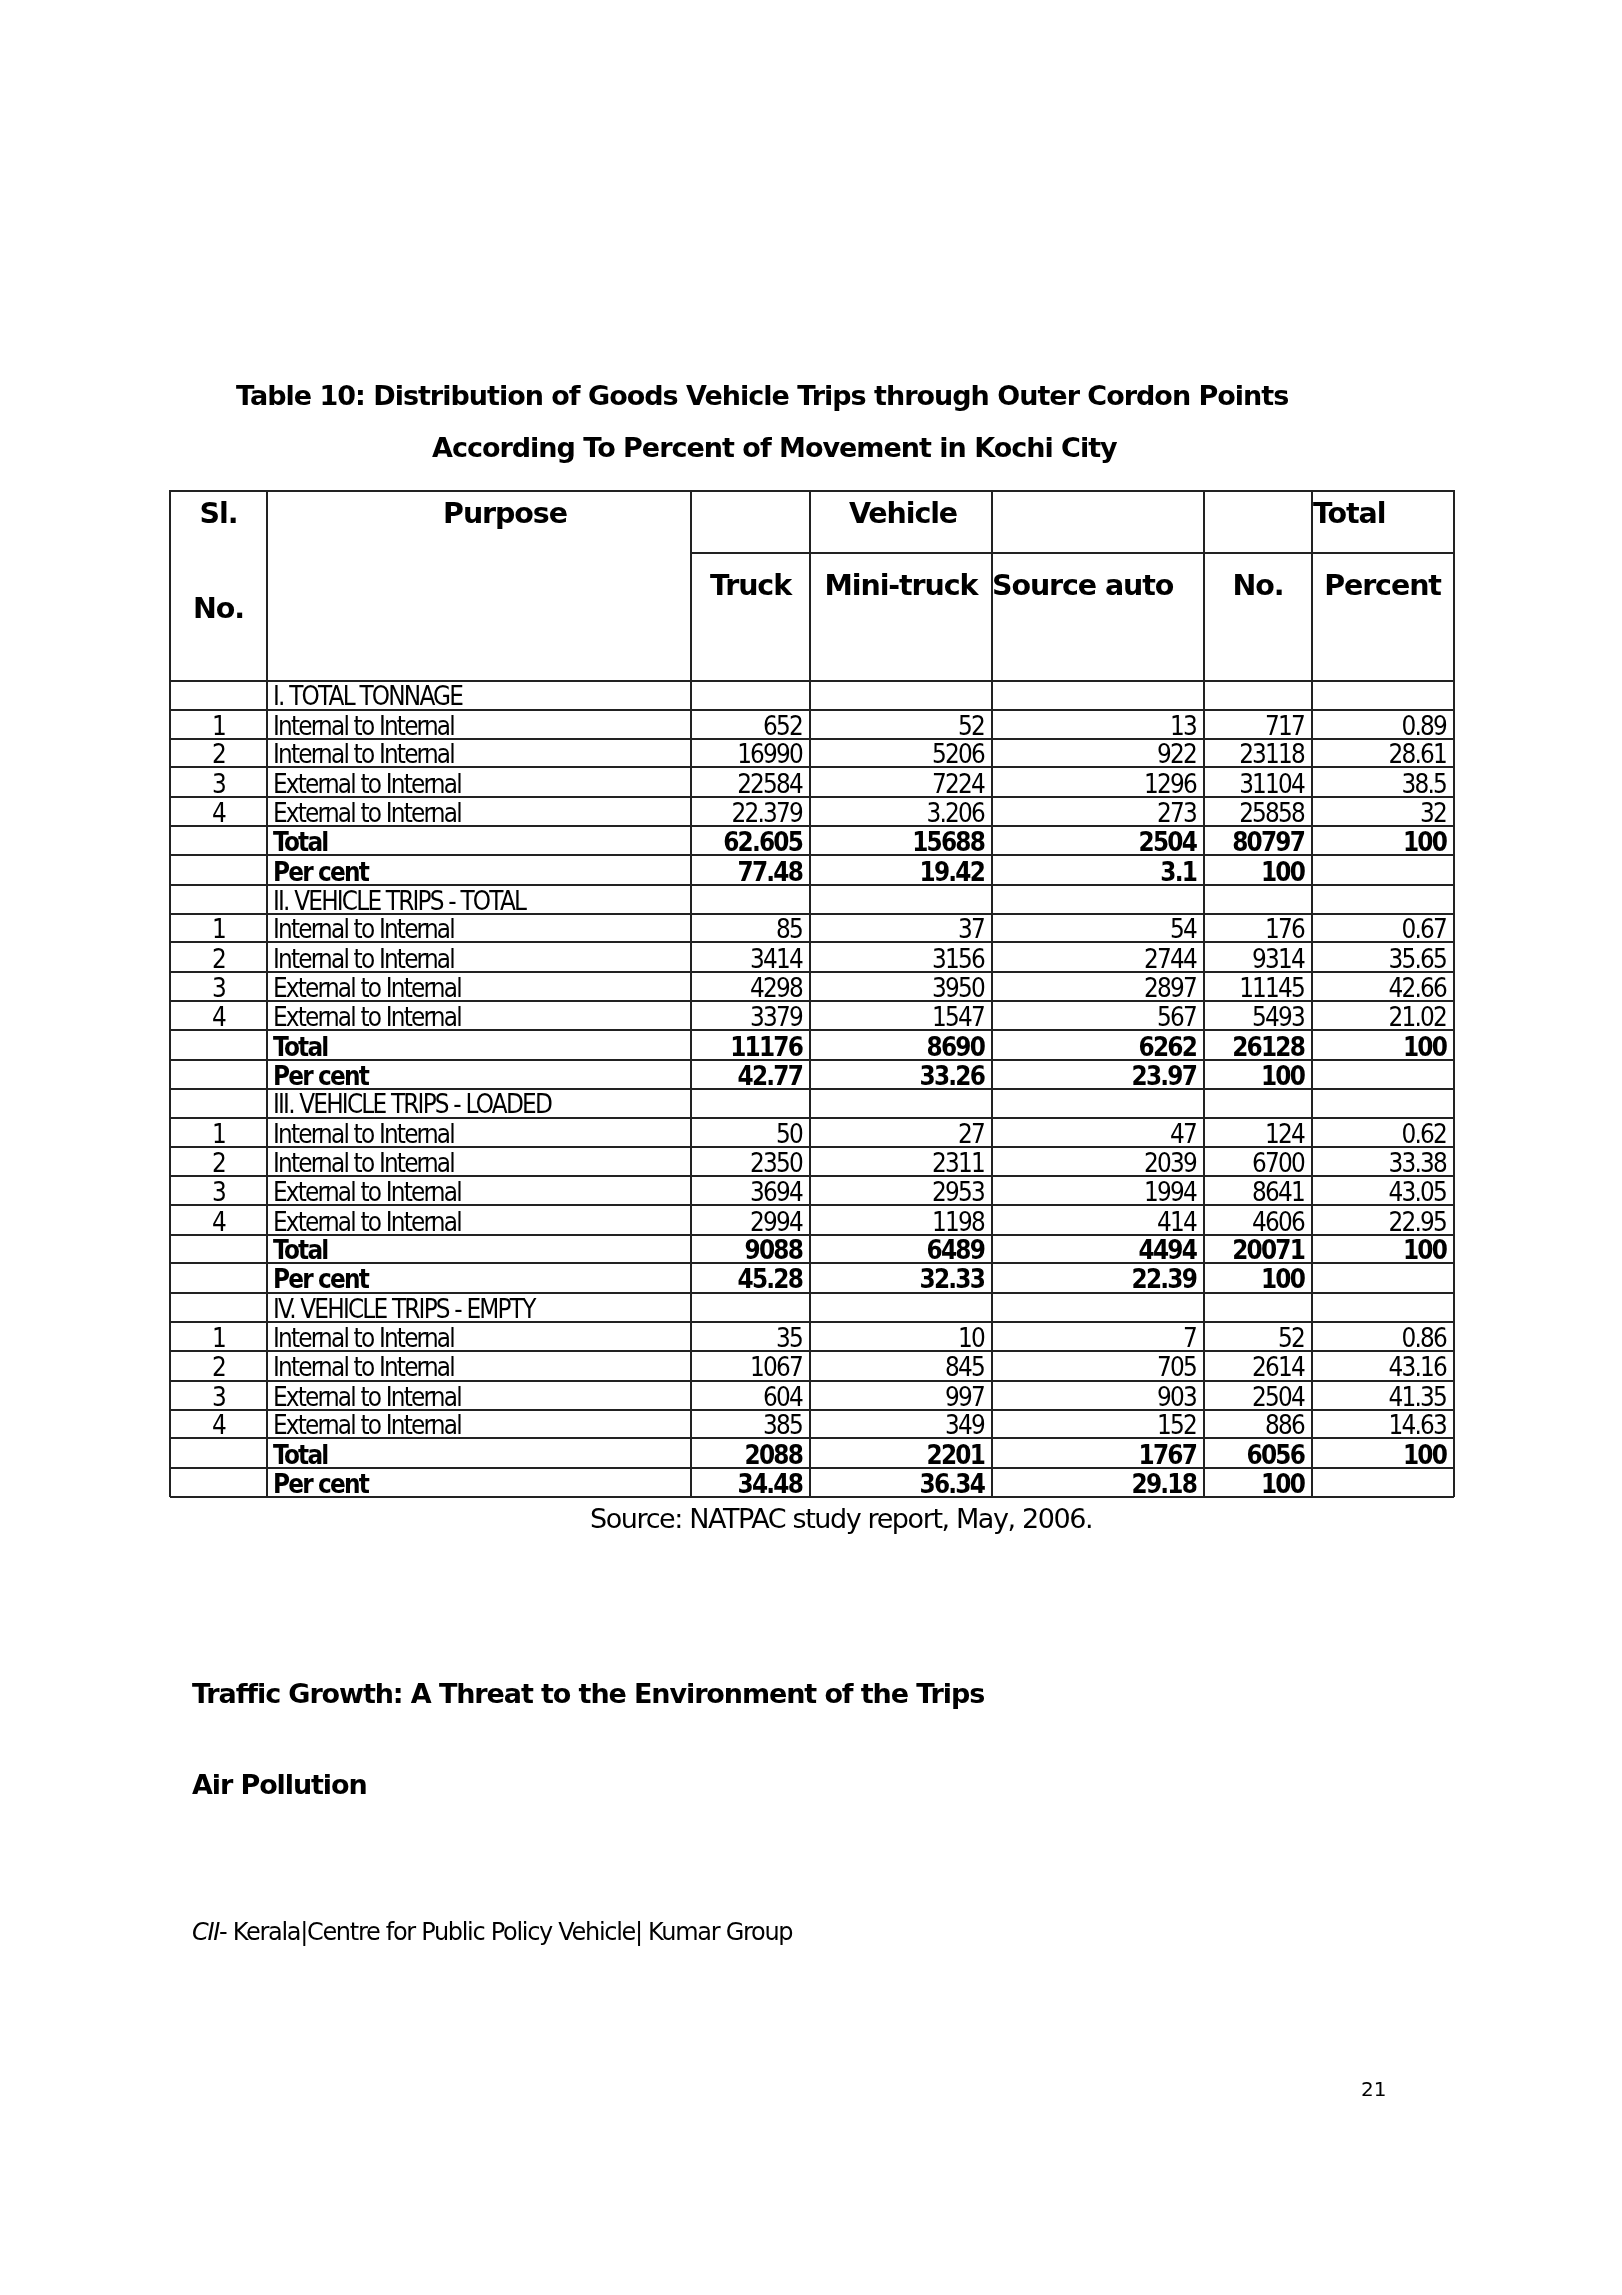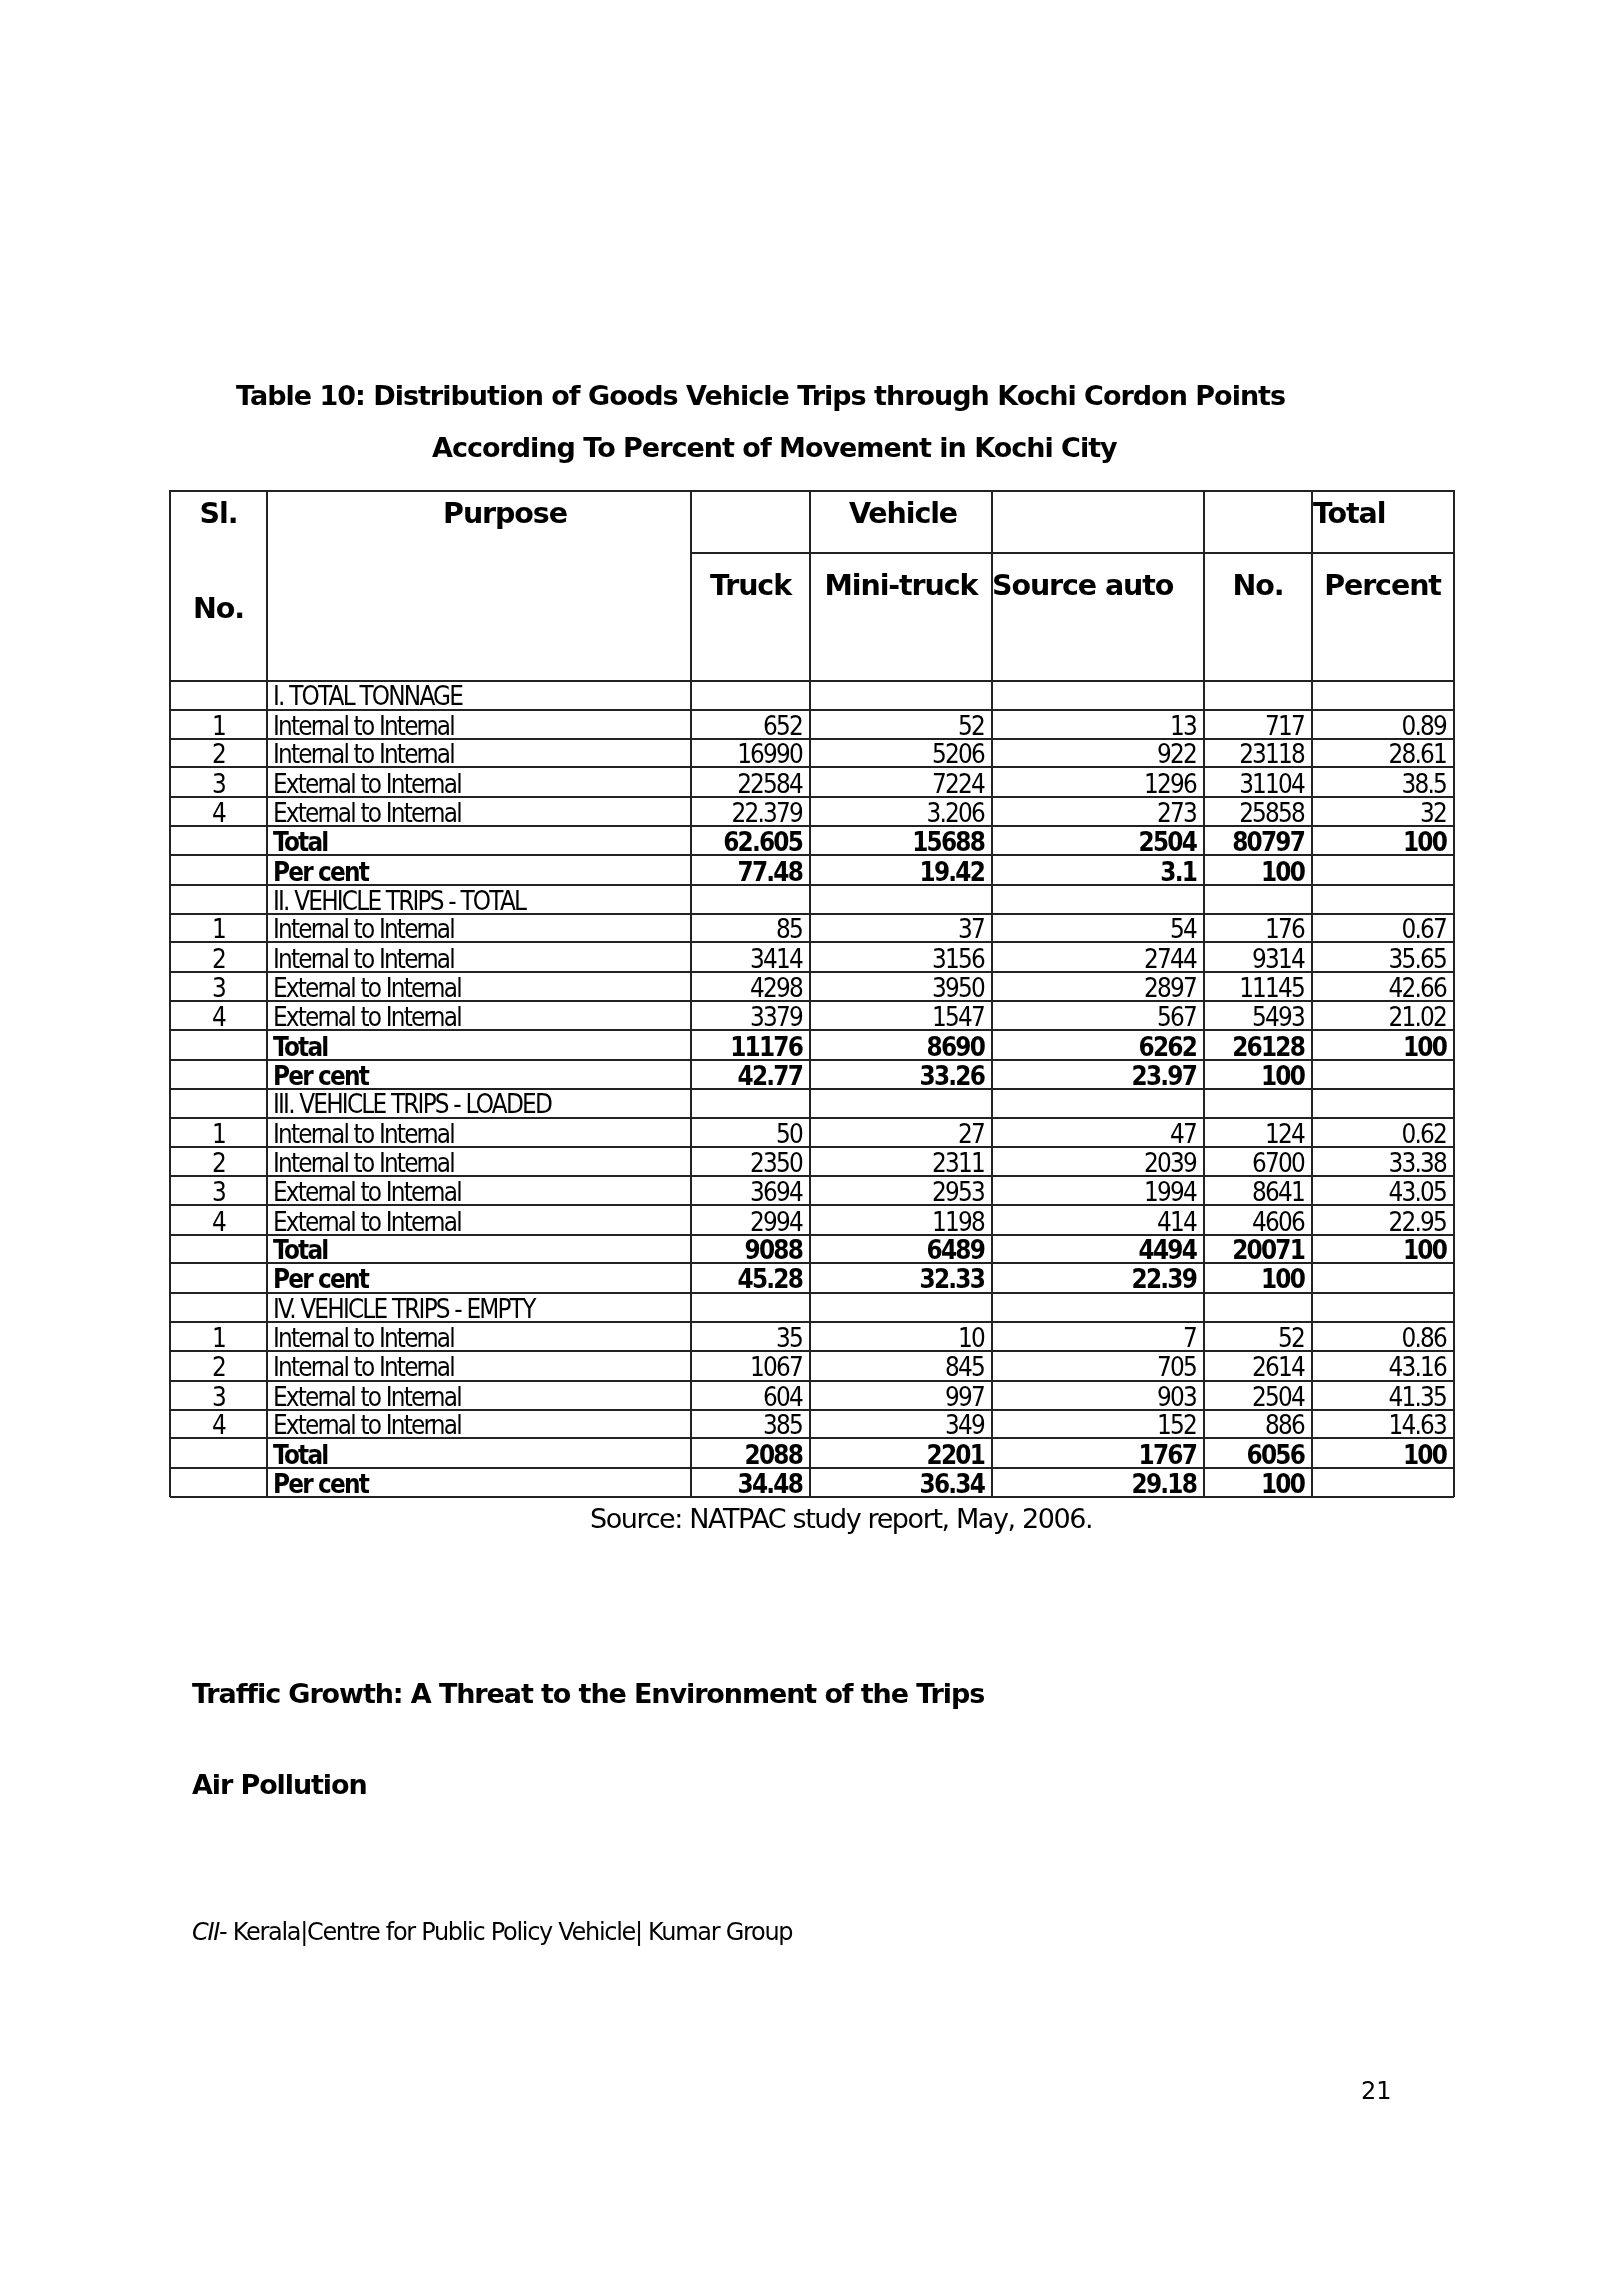--- a/index.html
+++ b/index.html
@@ -34,27 +34,27 @@
   }
   #h1 { top: 1678px; }
   #h2 { top: 1769px; }
   .footer {
     position: absolute; left: 192px; top: 1918px; font-family: "DejaVu Sans", sans-serif;
     font-size: 24px; letter-spacing: -1.3px; white-space: nowrap;
   }
   .footer i { font-style: italic; }
   .pagenum {
     position: absolute; left: 1361px; top: 2077px; font-family: "DejaVu Sans", sans-serif;
-    font-size: 24px; white-space: nowrap;
+    font-size: 20px; white-space: nowrap;
   }
 </style>
 </head>
 <body>
 
-<div id="title1" class="title">Table 10: Distribution of Goods Vehicle Trips through Kochi Cordon Points</div>
+<div id="title1" class="title">Table 10: Distribution of Goods Vehicle Trips through Outer Cordon Points</div>
 <div id="title2" class="title">According To Percent of Movement in Kochi City</div>
 
 <div class="tbl" id="tbl">
     <div class="vline" style="left: -0.8px; top: 0px; height: 1007px;"></div>
     <div class="vline" style="left: 96px; top: 0px; height: 1007px;"></div>
     <div class="vline" style="left: 520px; top: 0px; height: 1007px;"></div>
     <div class="vline" style="left: 639px; top: 0px; height: 1007px;"></div>
     <div class="vline" style="left: 821px; top: 0px; height: 1007px;"></div>
     <div class="vline" style="left: 1033px; top: 0px; height: 1007px;"></div>
     <div class="vline" style="left: 1141px; top: 0px; height: 1007px;"></div>

